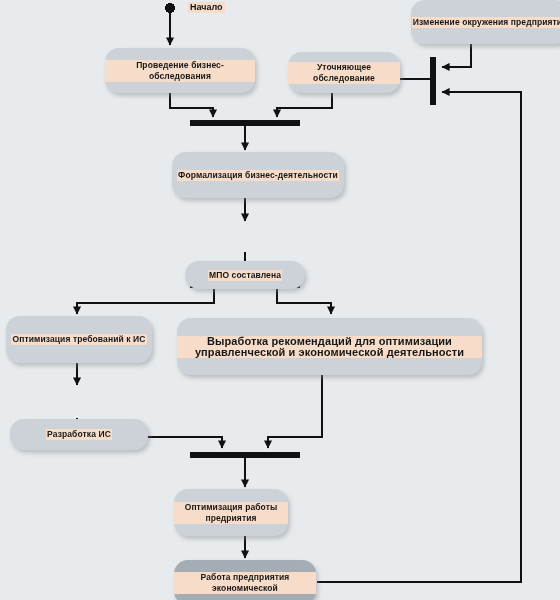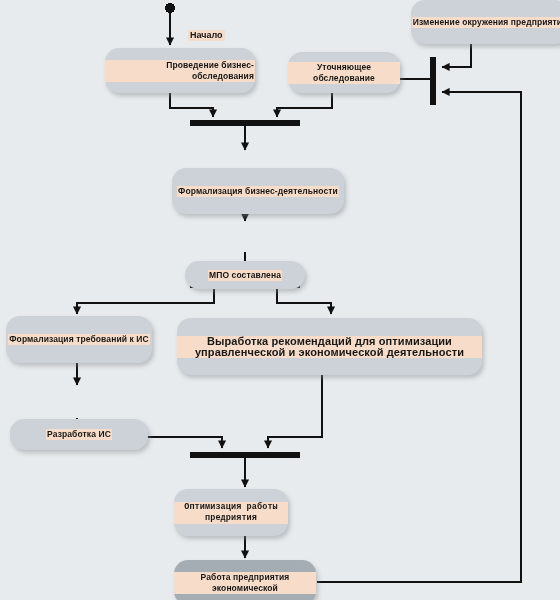--- a/index.html
+++ b/index.html
@@ -38,21 +38,20 @@
   .node.wide .txt{font-size:11px;}
   .label-plain{
     position:absolute;
     background:#f7ddc9;
     color:#151515;
     font-size:9px;
     font-weight:700;
     line-height:11px;
     padding:0 2px;
     white-space:nowrap;
-    margin-top:28px;
   }
 </style>
 </head>
 <body>
 
 <div id="canvas">
 
   <svg class="layer" viewBox="0 0 560 600">
     <defs>
       <marker id="ah" markerWidth="9" markerHeight="9" refX="7.6" refY="4.5" orient="auto" markerUnits="userSpaceOnUse">
@@ -100,53 +99,53 @@
 
       <rect x="430" y="57" width="6" height="48" fill="#111" stroke="none"></rect>
 
       <path d="M430,79 L392,79" marker-end="url(#ah)"></path>
 
     </g>
   </svg>
 
   <div class="label-plain" style="left:188px;top:2px;">Начало</div>
 
-  <div class="node" style="left:105px;top:48px;width:150px;height:45px;text-align:right;">
+  <div class="node" style="left:105px;top:48px;width:150px;height:45px;">
     <span class="txt">Проведение бизнес-обследования</span>
   </div>
 
   <div class="node" style="left:288px;top:52px;width:112px;height:41px;">
     <span class="txt">Уточняющее обследование</span>
   </div>
 
   <div class="node" style="left:411px;top:0px;width:158px;height:44px;">
     <span class="txt">Изменение окружения предприятия</span>
   </div>
 
-  <div class="node" style="left:172px;top:168px;width:172px;height:46px;">
+  <div class="node" style="left:172px;top:152px;width:172px;height:46px;">
     <span class="txt">Формализация бизнес-деятельности</span>
   </div>
 
   <div class="node" style="left:185px;top:224px;width:120px;height:28px;margin-top:37px;">
     <span class="txt">МПО составлена</span>
   </div>
 
   <div class="node" style="left:6px;top:316px;width:146px;height:47px;">
-    <span class="txt">Формализация требований к ИС</span>
+    <span class="txt">Оптимизация требований к ИС</span>
   </div>
 
   <div class="node wide" style="left:177px;top:318px;width:305px;height:57px;">
     <span class="txt">Выработка рекомендаций для оптимизации управленческой и экономической деятельности</span>
   </div>
 
   <div class="node" style="left:10px;top:387px;width:138px;height:31px;margin-top:32px;">
     <span class="txt">Разработка ИС</span>
   </div>
 
-  <div class="node" style="left:174px;top:489px;width:114px;height:47px;font-family:Liberation Mono, monospace;">
+  <div class="node" style="left:174px;top:489px;width:114px;height:47px;">
     <span class="txt">Оптимизация работы предриятия</span>
   </div>
 
   <div class="node dark" style="left:174px;top:560px;width:142px;height:45px;">
     <span class="txt">Работа предприятия экономической</span>
   </div>
 
 </div>
 
 </body></html>

